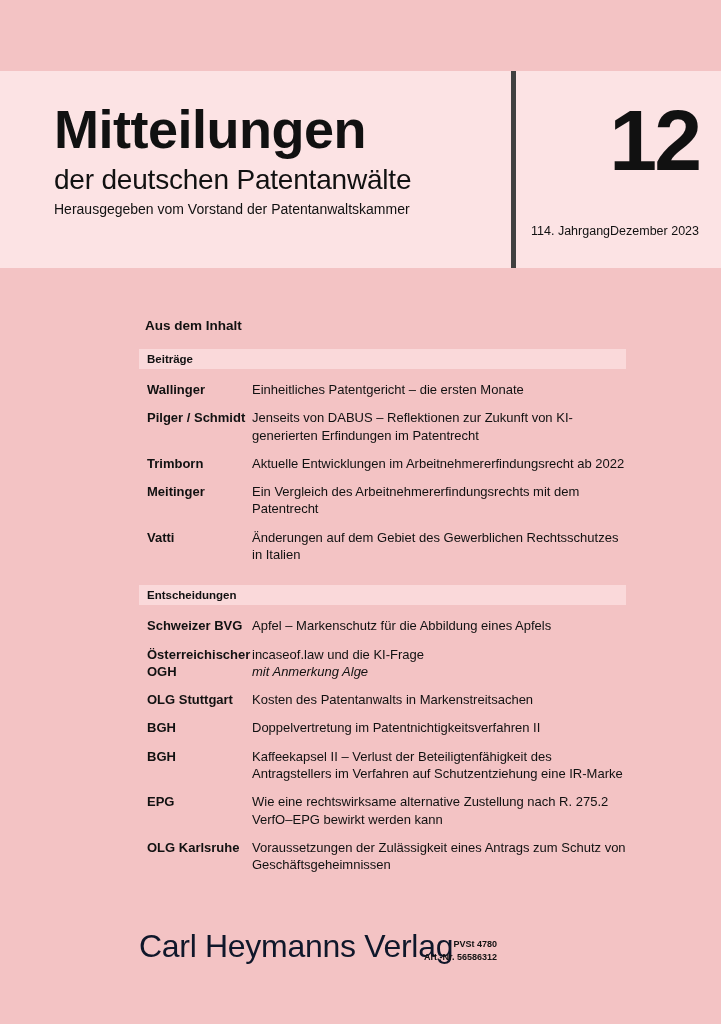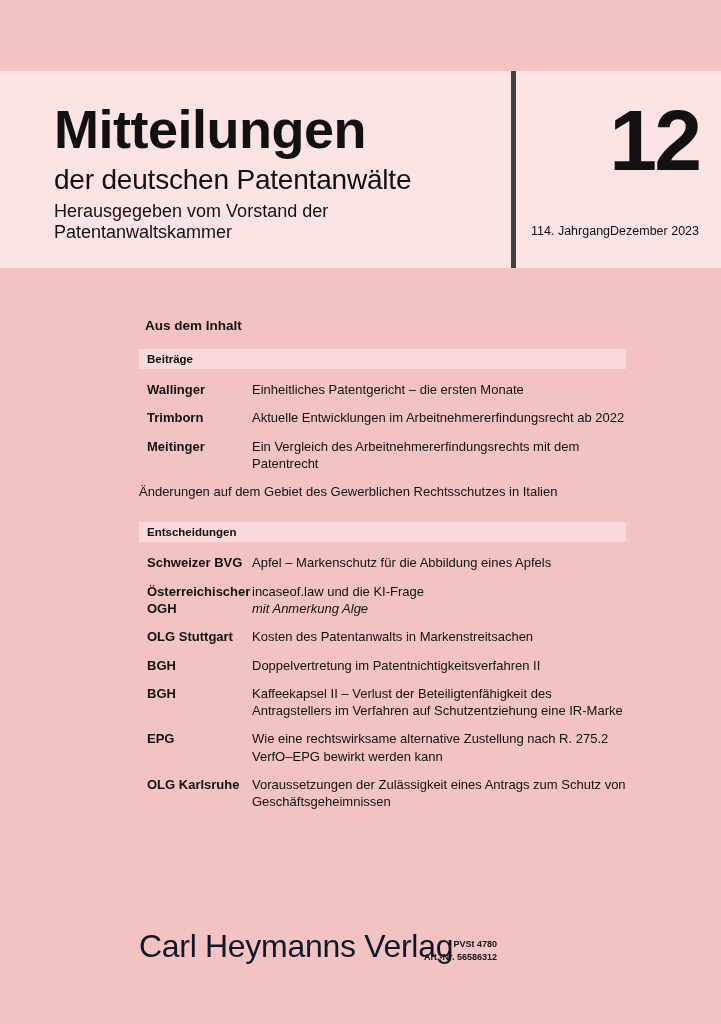--- a/index.html
+++ b/index.html
@@ -53,21 +53,21 @@
     color: #111;
   }
   .title-sub {
     font-size: 28px;
     font-weight: normal;
     margin: 6px 0 0 0;
     color: #111;
     letter-spacing: -0.2px;
   }
   .title-pub {
-    font-size: 18px;
+    font-size: 14px;
     font-weight: normal;
     margin: 5px 0 0 0;
     color: #111;
   }
   .issue-number {
     position: absolute;
     right: 22px;
     top: 26px;
     font-size: 86px;
     font-weight: bold;
@@ -171,28 +171,33 @@
   <div class="contents">
     <div class="contents-heading">Aus dem Inhalt</div>
 
     <div class="section-bar">Beiträge</div>
 
     <div class="entry">
       <div class="who">Wallinger</div>
       <div class="what">Einheitliches Patentgericht – die ersten Monate</div>
     </div>
     <div class="entry">
+      <div class="who">Pilger / Schmidt</div>
+      <div class="what">Jenseits von DABUS – Reflektionen zur Zukunft von KI-generierten Erfindungen im Patentrecht</div>
+    </div>
+    <div class="entry">
       <div class="who">Trimborn</div>
       <div class="what">Aktuelle Entwicklungen im Arbeitnehmererfindungsrecht ab 2022</div>
     </div>
     <div class="entry">
       <div class="who">Meitinger</div>
       <div class="what">Ein Vergleich des Arbeitnehmererfindungsrechts mit dem Patentrecht</div>
     </div>
     <div class="entry">
+      <div class="who">Vatti</div>
       <div class="what">Änderungen auf dem Gebiet des Gewerblichen Rechtsschutzes in Italien</div>
     </div>
 
     <div class="section-bar second">Entscheidungen</div>
 
     <div class="entry">
       <div class="who">Schweizer BVG</div>
       <div class="what">Apfel – Markenschutz für die Abbildung eines Apfels</div>
     </div>
     <div class="entry">

